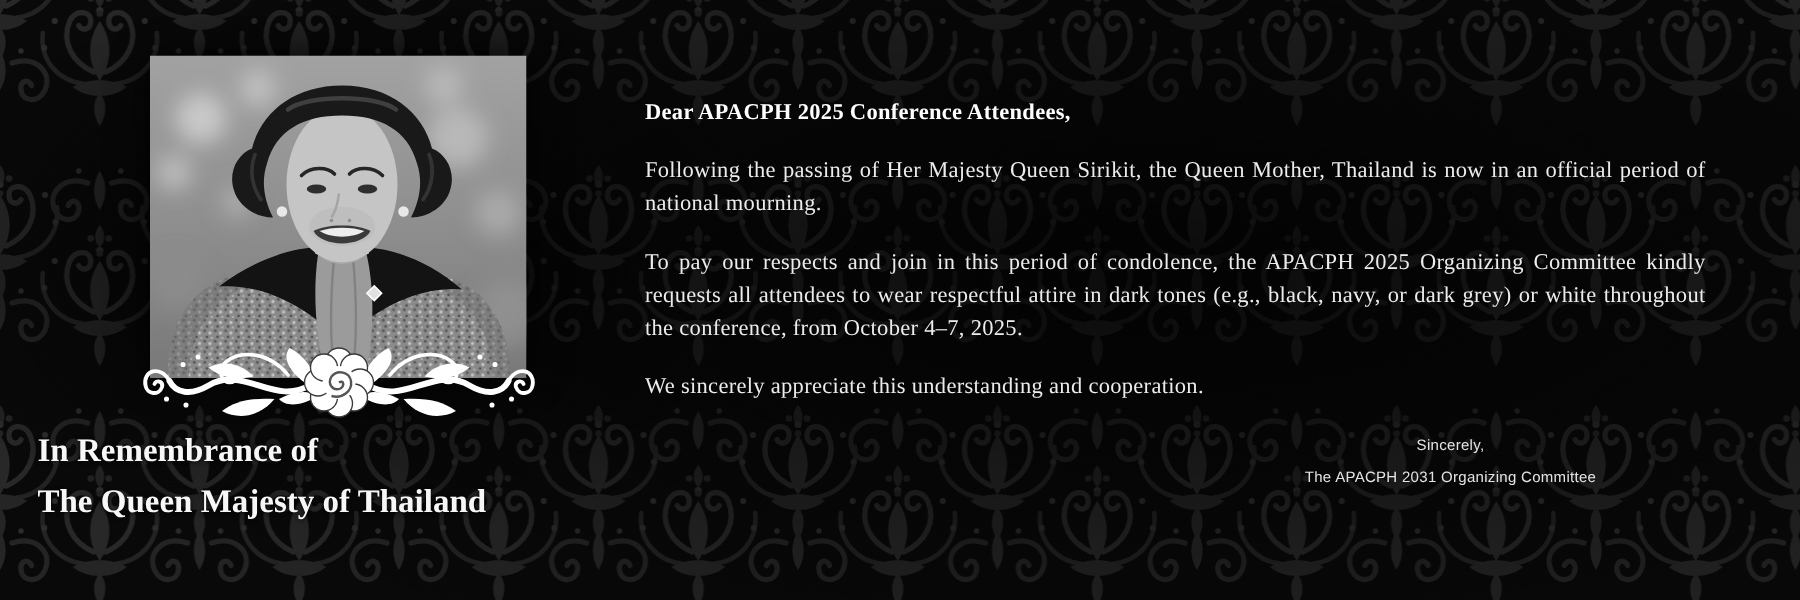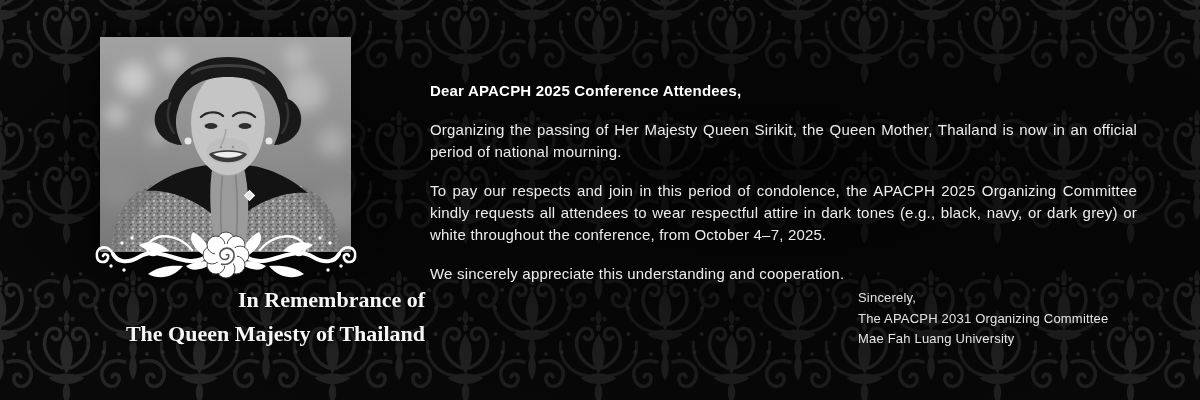--- a/index.html
+++ b/index.html
@@ -15,34 +15,34 @@
       radial-gradient(ellipse 840px 300px at 770px 180px, rgba(0,0,0,0.72) 0%, rgba(0,0,0,0.32) 55%, rgba(0,0,0,0) 100%),
       radial-gradient(ellipse 430px 250px at 225px 165px, rgba(0,0,0,0.40) 0%, rgba(0,0,0,0) 78%);
   }
   .portrait-frame {
     position:absolute; left:100px; top:37px; width:251px; height:215px;
     box-shadow:0 0 22px rgba(0,0,0,0.8);
   }
   .portrait-frame svg { display:block; width:251px; height:215px; }
   .flourish { position:absolute; left:87px; top:225px; width:278px; height:64px; }
   .caption {
-    position:absolute; left:25px; top:283px; width:400px; text-align:right;
+    position:absolute; left:25px; top:283px; width:400px; text-align:left;
     font-family:"Liberation Serif", serif; font-weight:bold;
     font-size:22px; line-height:34px; color:#f7f7f7;
     text-shadow:0 1px 3px rgba(0,0,0,0.9);
   }
   .message {
     position:absolute; left:430px; top:64px; width:707px;
     color:#ececec; font-size:15px; line-height:22px; letter-spacing:0.2px;
   }
-  .message p { margin:16px 0 17px 0; text-align:justify; }
+  .message p { margin:0 0 17px 0; text-align:justify;font-family:Liberation Serif, serif; }
   .salutation { font-weight:bold; color:#ffffff; }
   .signature {
-    position:absolute; left:858px; top:288px; width:306px; 
-    color:#e4e4e4; font-size:13px; line-height:20.5px; letter-spacing:0.2px;
+    position:absolute; left:814px; top:288px; width:306px; text-align:center;
+    color:#e4e4e4; font-size:10px; line-height:20.5px; letter-spacing:0.2px;
   }
 </style>
 </head>
 <body>
 
 <div class="banner">
 
   <svg class="damask-bg" viewBox="0 0 1200 400" xmlns="http://www.w3.org/2000/svg">
     <defs>
       <g id="fleur" fill="#242424">
@@ -198,24 +198,23 @@
     </g>
   </svg>
 
   <div class="caption">
     <div>In Remembrance of</div>
     <div>The Queen Majesty of Thailand</div>
   </div>
 
   <div class="message">
     <p class="salutation">Dear APACPH 2025 Conference Attendees,</p>
-    <p>Organizing the passing of Her Majesty Queen Sirikit, the Queen Mother, Thailand is now in an official period of national mourning.</p>
+    <p>Following the passing of Her Majesty Queen Sirikit, the Queen Mother, Thailand is now in an official period of national mourning.</p>
     <p>To pay our respects and join in this period of condolence, the APACPH 2025 Organizing Committee kindly requests all attendees to wear respectful attire in dark tones (e.g., black, navy, or dark grey) or white throughout the conference, from October 4–7, 2025.</p>
     <p>We sincerely appreciate this understanding and cooperation.</p>
   </div>
 
   <div class="signature">
     <div>Sincerely,</div>
     <div>The APACPH 2031 Organizing Committee</div>
-    <div>Mae Fah Luang University</div>
   </div>
 
 </div>
 
 </body></html>

